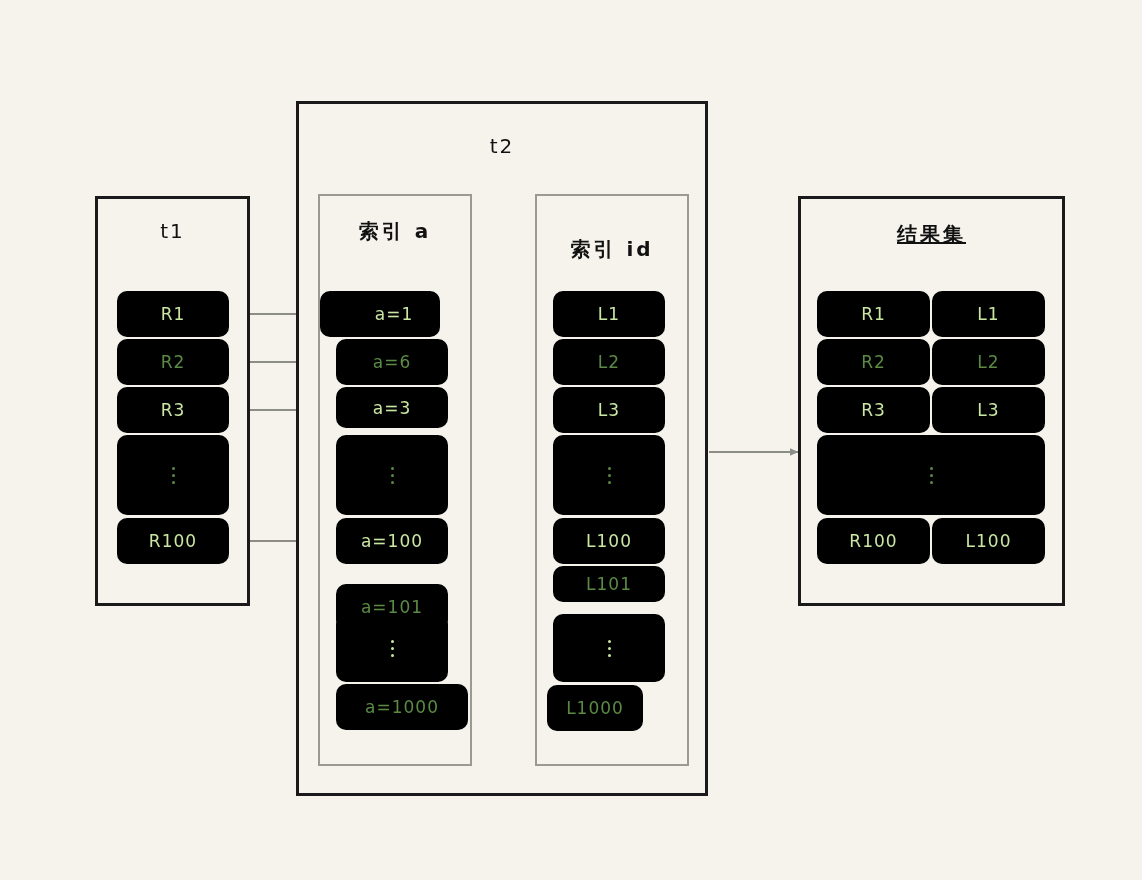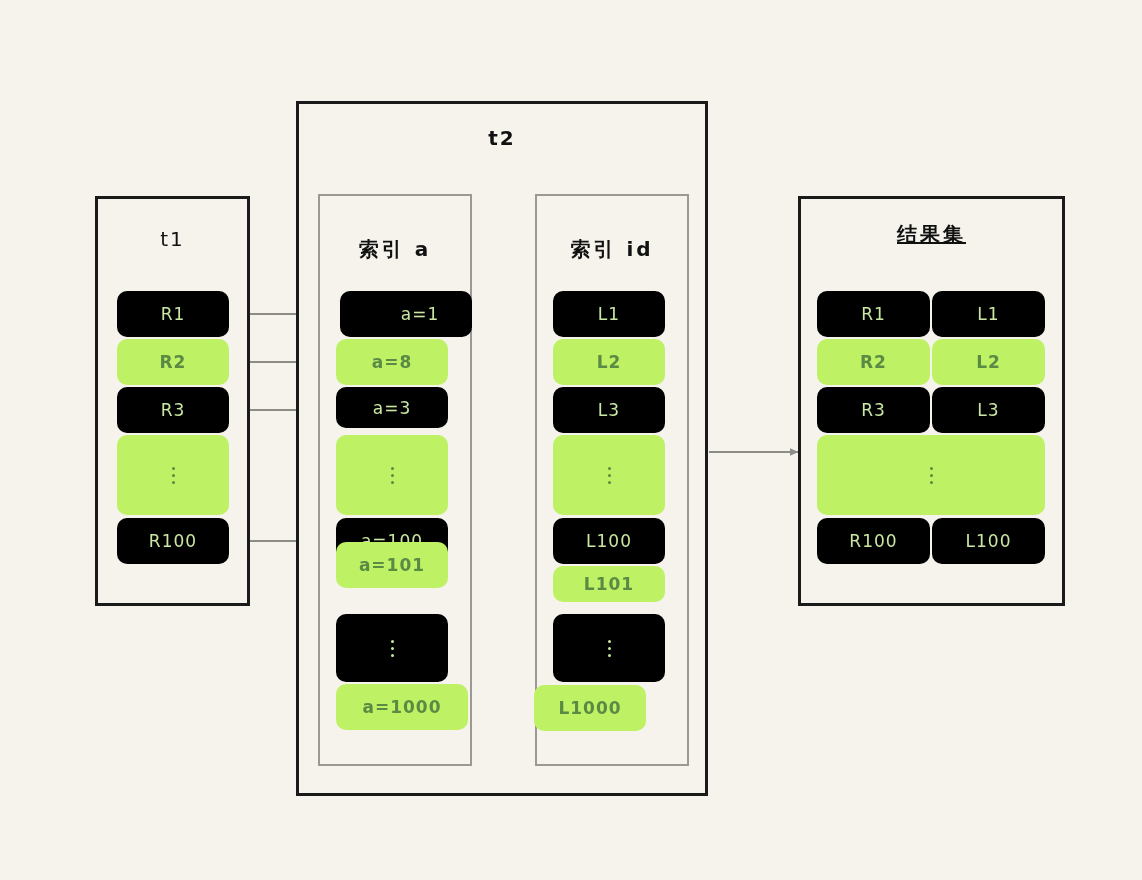--- a/index.html
+++ b/index.html
@@ -51,23 +51,22 @@
     font-size: 17px;
     font-family: "DejaVu Sans", sans-serif;
     letter-spacing: 1px;
     user-select: none;
   }
   .cell.dark {
     background: #000000;
     color: #c9e6a2;
   }
   .cell.light {
-    background: #bef264;
+    background: #000000;
     color: #5a8a44;
-    font-weight: bold;
   }
   .dots-wrap {
     display: flex;
     flex-direction: column;
     align-items: center;
     justify-content: center;
     gap: 4px;
   }
   .dot {
     width: 3px;
@@ -104,29 +103,29 @@
       <path d="M449,362 L553,362"></path>
       <path d="M449,410 L553,410"></path>
       <path d="M449,541 L553,541"></path>
       <path d="M449,589 L553,589"></path>
       <path d="M449,708 L553,708"></path>
       <path d="M709,452 L798,452"></path>
     </g>
   </svg>
 
   <div class="outer-box" style="left:95px; top:196px; width:155px; height:410px;">
-    <div class="box-title" style="top:28px;">t1</div>
+    <div class="box-title" style="top:20px;">t1</div>
   </div>
 
   <div class="outer-box" style="left:296px; top:101px; width:412px; height:695px;">
-    <div class="box-title" style="top:22px;font-weight:bold;">t2</div>
+    <div class="box-title" style="top:30px;">t2</div>
   </div>
 
   <div class="inner-box" style="left:318px; top:194px; width:154px; height:572px;">
-    <div class="box-title cjk" style="top:22px;margin-top:18px;">索引 a</div>
+    <div class="box-title cjk" style="top:22px;">索引 a</div>
   </div>
 
   <div class="inner-box" style="left:535px; top:194px; width:154px; height:572px;">
     <div class="box-title cjk" style="top:40px;">索引 id</div>
   </div>
 
   <div class="outer-box" style="left:798px; top:196px; width:267px; height:410px;">
     <div class="box-title cjk" style="top:22px;text-decoration:underline;">结果集</div>
   </div>
 
@@ -135,32 +134,32 @@
       <div class="cell light" style="left: 117px; top: 339px; width: 112px; height: 46px;">R2</div>
       <div class="cell dark" style="left: 117px; top: 387px; width: 112px; height: 46px;">R3</div>
       <div class="cell light" style="left: 117px; top: 435px; width: 112px; height: 80px;">
         <span class="dots-wrap">
           <span class="dot"></span>
           <span class="dot"></span>
           <span class="dot"></span>
         </span>
       </div>
       <div class="cell dark" style="left: 117px; top: 518px; width: 112px; height: 46px;">R100</div>
-      <div class="cell dark" style="left: 340px; top: 291px; width: 132px; height: 46px; padding-left: 28px;">a=1</div>
-      <div class="cell light" style="left: 336px; top: 339px; width: 112px; height: 46px;">a=8</div>
+      <div class="cell dark" style="left: 320px; top: 291px; width: 120px; height: 46px; padding-left: 28px;">a=1</div>
+      <div class="cell light" style="left: 336px; top: 339px; width: 112px; height: 46px;">a=6</div>
       <div class="cell dark" style="left: 336px; top: 387px; width: 112px; height: 41px;">a=3</div>
       <div class="cell light" style="left: 336px; top: 435px; width: 112px; height: 80px;">
         <span class="dots-wrap">
           <span class="dot"></span>
           <span class="dot"></span>
           <span class="dot"></span>
         </span>
       </div>
       <div class="cell dark" style="left: 336px; top: 518px; width: 112px; height: 46px;">a=100</div>
-      <div class="cell light" style="left: 336px; top: 542px; width: 112px; height: 46px;">a=101</div>
+      <div class="cell light" style="left: 336px; top: 584px; width: 112px; height: 46px;">a=101</div>
       <div class="cell dark" style="left: 336px; top: 614px; width: 112px; height: 68px;">
         <span class="dots-wrap">
           <span class="dot"></span>
           <span class="dot"></span>
           <span class="dot"></span>
         </span>
       </div>
       <div class="cell light" style="left: 336px; top: 684px; width: 132px; height: 46px;">a=1000</div>
       <div class="cell dark" style="left: 553px; top: 291px; width: 112px; height: 46px;">L1</div>
       <div class="cell light" style="left: 553px; top: 339px; width: 112px; height: 46px;">L2</div>
@@ -174,21 +173,21 @@
       </div>
       <div class="cell dark" style="left: 553px; top: 518px; width: 112px; height: 46px;">L100</div>
       <div class="cell light" style="left: 553px; top: 566px; width: 112px; height: 36px;">L101</div>
       <div class="cell dark" style="left: 553px; top: 614px; width: 112px; height: 68px;">
         <span class="dots-wrap">
           <span class="dot"></span>
           <span class="dot"></span>
           <span class="dot"></span>
         </span>
       </div>
-      <div class="cell light" style="left: 534px; top: 685px; width: 112px; height: 46px;">L1000</div>
+      <div class="cell light" style="left: 547px; top: 685px; width: 96px; height: 46px;">L1000</div>
       <div class="cell dark" style="left: 817px; top: 291px; width: 113px; height: 46px;">R1</div>
       <div class="cell dark" style="left: 932px; top: 291px; width: 113px; height: 46px;">L1</div>
       <div class="cell light" style="left: 817px; top: 339px; width: 113px; height: 46px;">R2</div>
       <div class="cell light" style="left: 932px; top: 339px; width: 113px; height: 46px;">L2</div>
       <div class="cell dark" style="left: 817px; top: 387px; width: 113px; height: 46px;">R3</div>
       <div class="cell dark" style="left: 932px; top: 387px; width: 113px; height: 46px;">L3</div>
       <div class="cell light" style="left: 817px; top: 435px; width: 228px; height: 80px;">
         <span class="dots-wrap">
           <span class="dot"></span>
           <span class="dot"></span>

